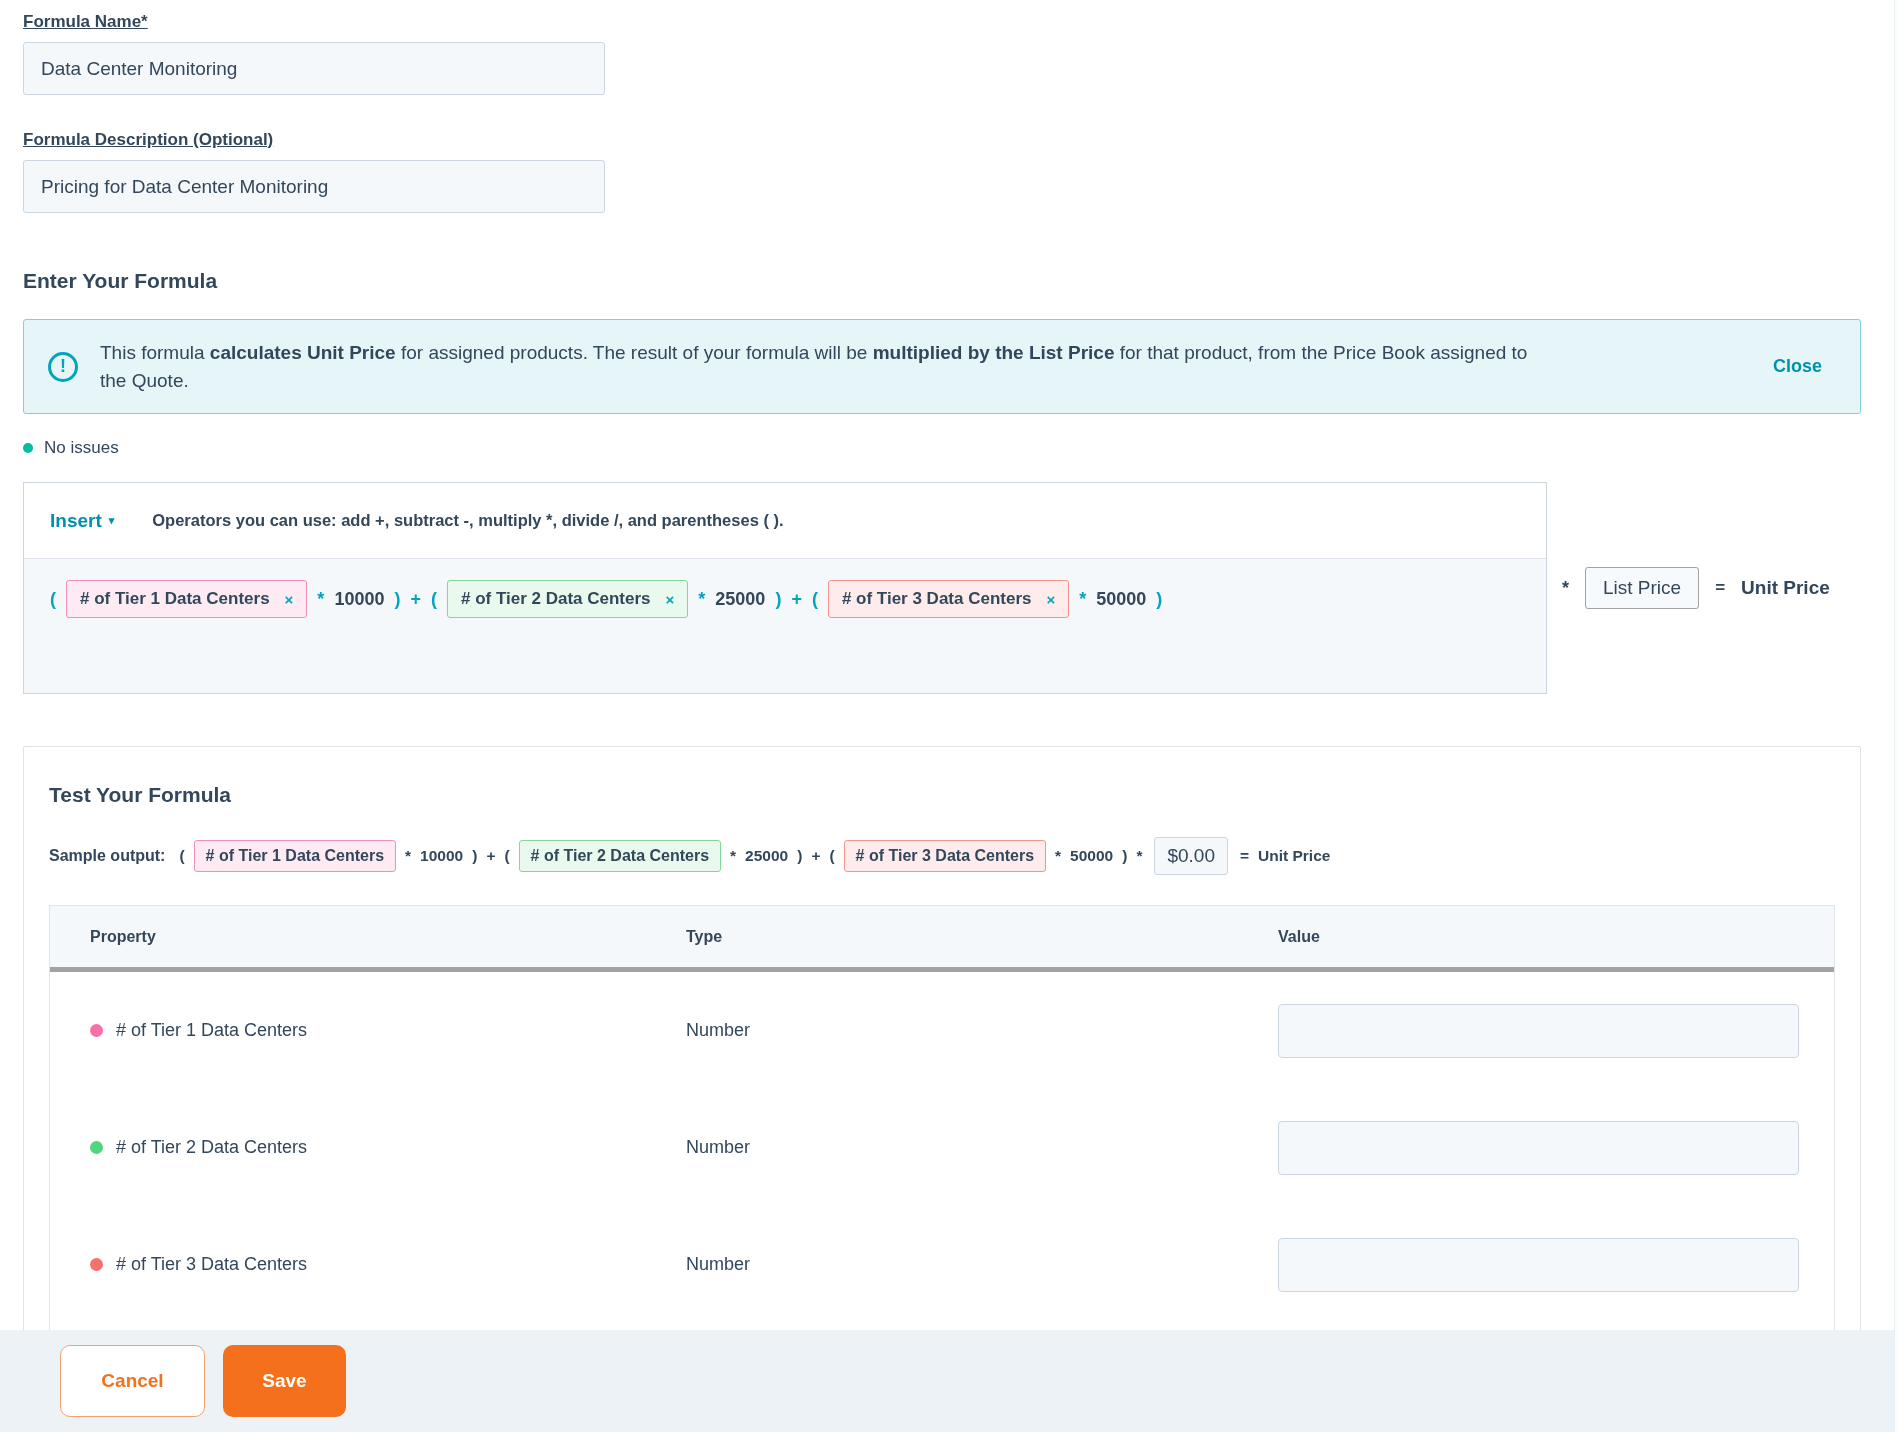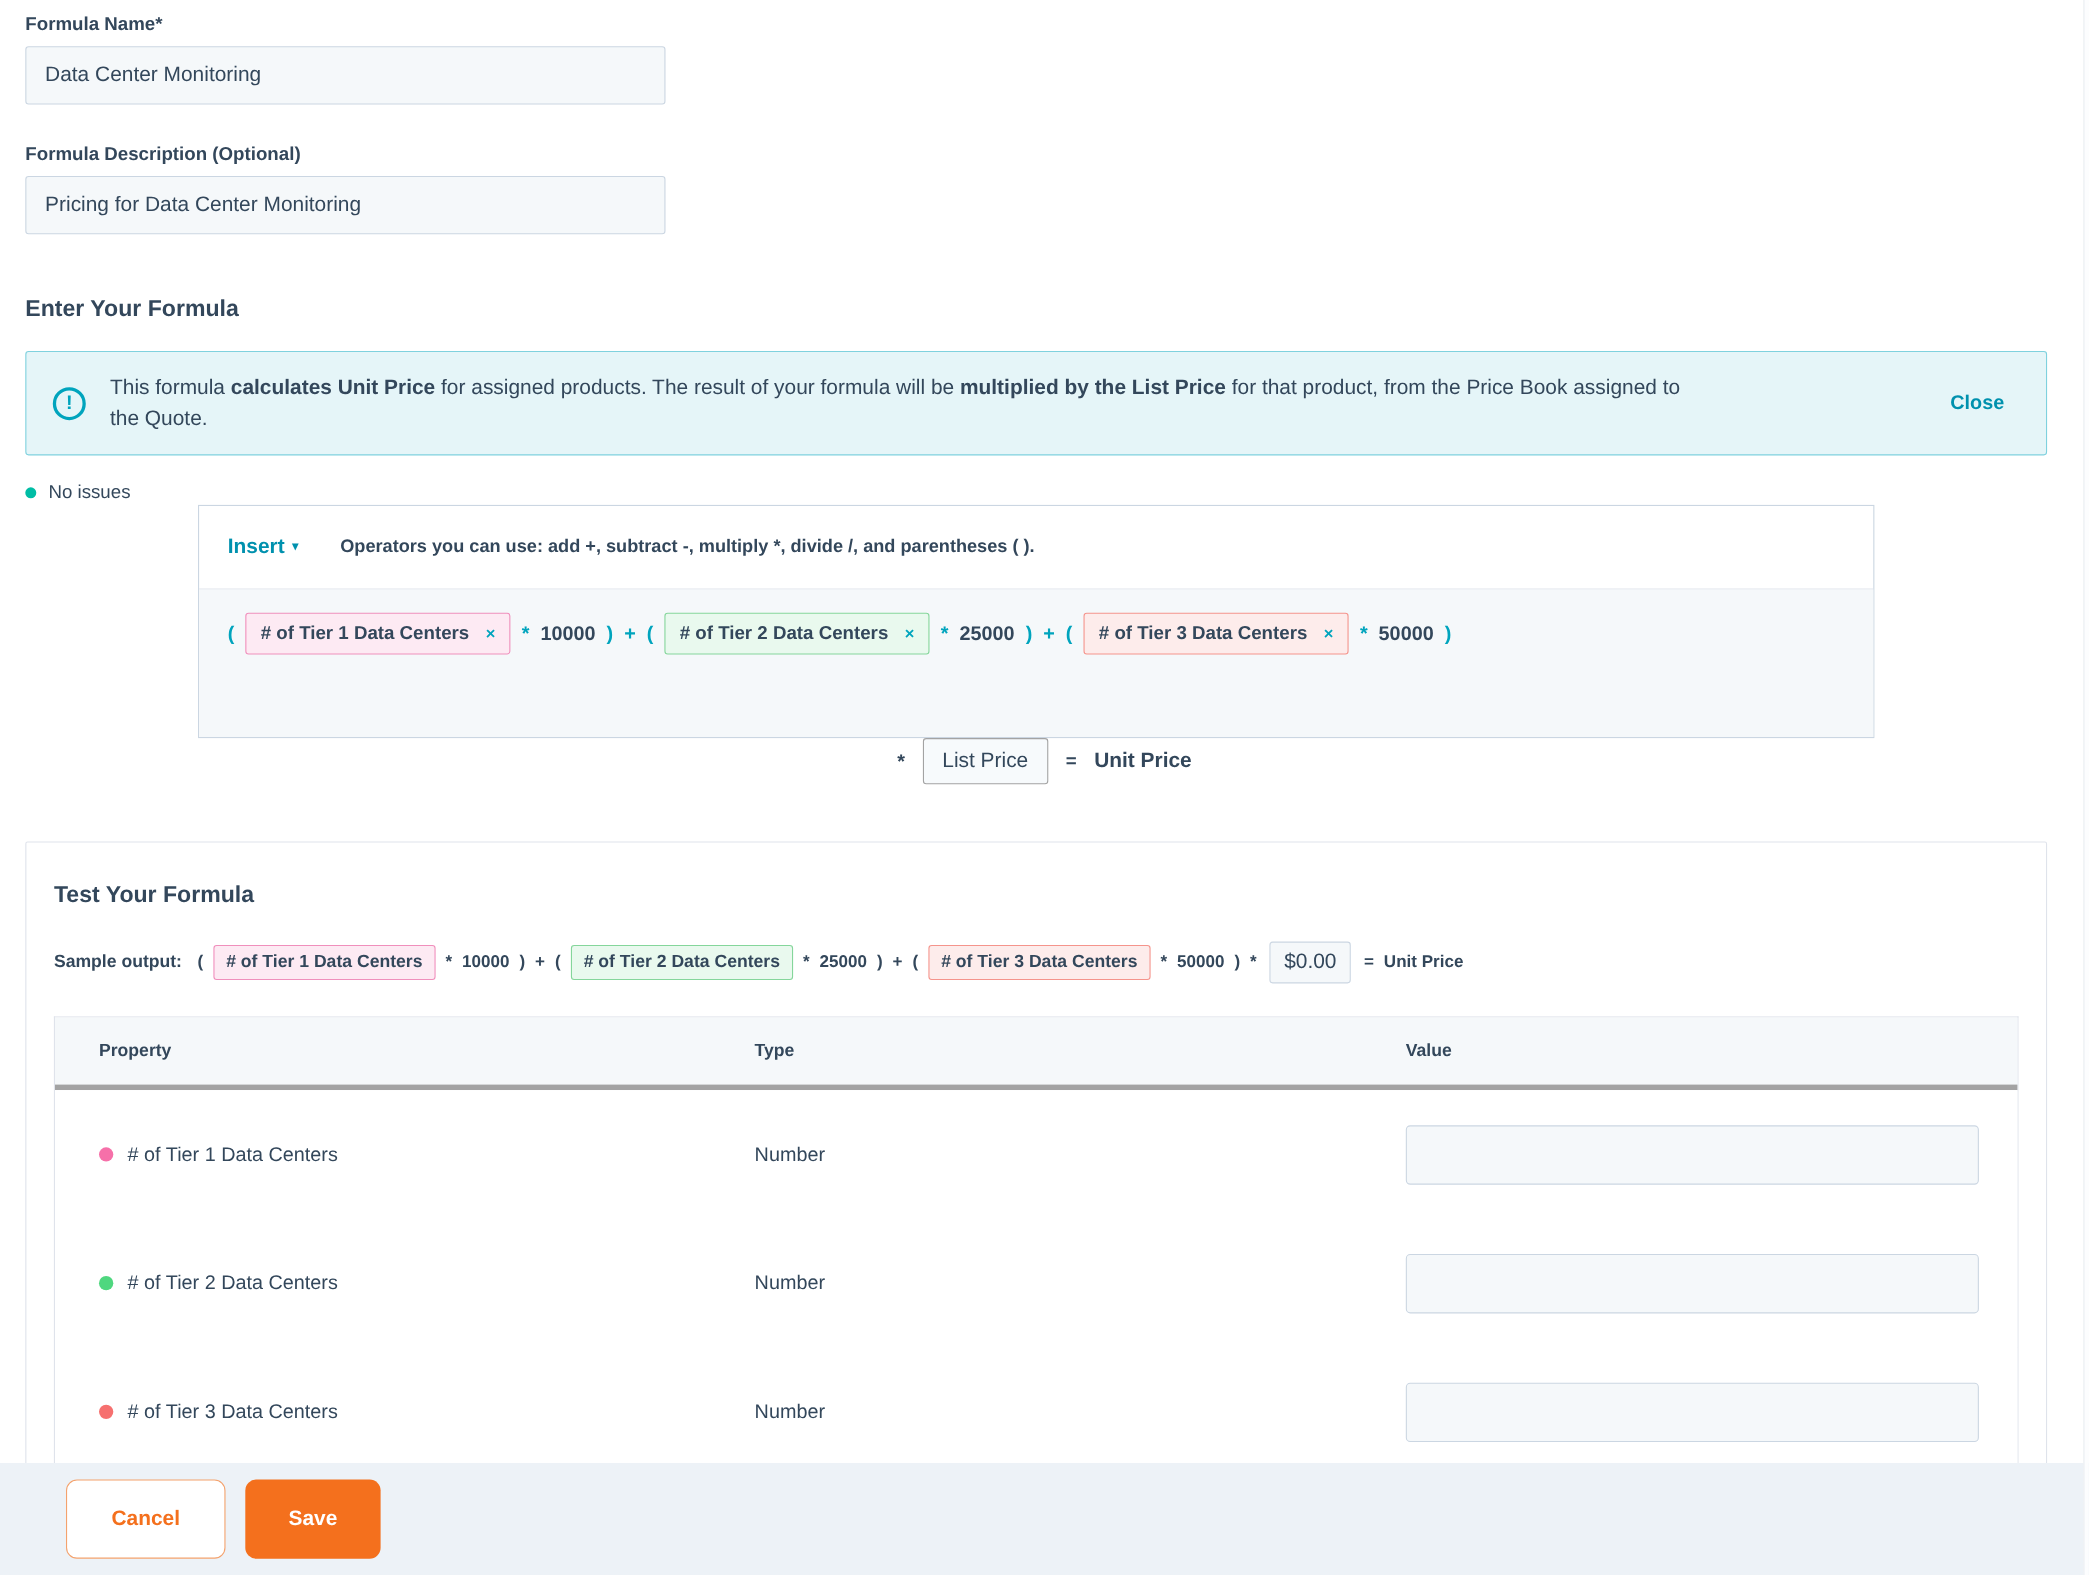--- a/index.html
+++ b/index.html
@@ -6,21 +6,21 @@
   html,body { margin:0; padding:0; }
   body {
     width:1899px; height:1432px;
     font-family:"Liberation Sans", sans-serif;
     color:#33475b; background:#ffffff;
     position:relative; overflow:hidden;
   }
   .content { padding:12px 38px 0 23px; }
 
   
-  .field-label { font-size:17px; font-weight:700; margin-bottom:10px; }
+  .field-label { font-size:17px; font-weight:700; margin-bottom:10px;text-decoration:underline; }
   .desc-label { margin-top:35px; }
   .text-input {
     width:582px; height:53px; background:#f5f8fa;
     border:1px solid #cbd6e2; border-radius:3px;
     font-size:19px; color:#33475b; padding:0 17px;
     font-family:inherit; outline:none; display:block;
   }
 
   .section-heading { font-size:21px; font-weight:700; margin:56px 0 0 0; }
 
@@ -41,21 +41,21 @@
   .banner-close {
     margin-left:auto; margin-right:38px; padding-left:40px;
     color:#0091ae; font-weight:700; font-size:18px; cursor:pointer; flex-shrink:0;
   }
 
   
   .status-row { margin-top:24px; height:20px; display:flex; align-items:center; gap:11px; font-size:17px; }
   .status-dot { width:10px; height:10px; border-radius:50%; background:#00bda5; }
 
   
-  .editor-row { margin-top:1px; display:flex; align-items:center;flex-direction:column; }
+  .editor-row { margin-top:24px; display:flex; align-items:center; }
   .editor-box { width:1524px; border:1px solid #cbd6e2; background:#fff; }
   .editor-toolbar { height:76px; display:flex; align-items:center; padding:0 26px; border-bottom:1px solid #dfe3eb; }
   .insert-btn { color:#0091ae; font-weight:700; font-size:19px; cursor:pointer; display:flex; align-items:center; gap:7px; }
   .insert-caret { font-size:11px; line-height:1; }
   .operators-hint { margin-left:38px; font-weight:700; font-size:16.5px; }
   .editor-area { height:134px; background:#f5f8fa; padding:21px 26px; }
 
   .formula-line { display:flex; align-items:center; flex-wrap:wrap; gap:10px; }
   .formula-line .op { font-weight:700; font-size:18px; }
   .formula-line .op.editor { color:#00a4bd; }

